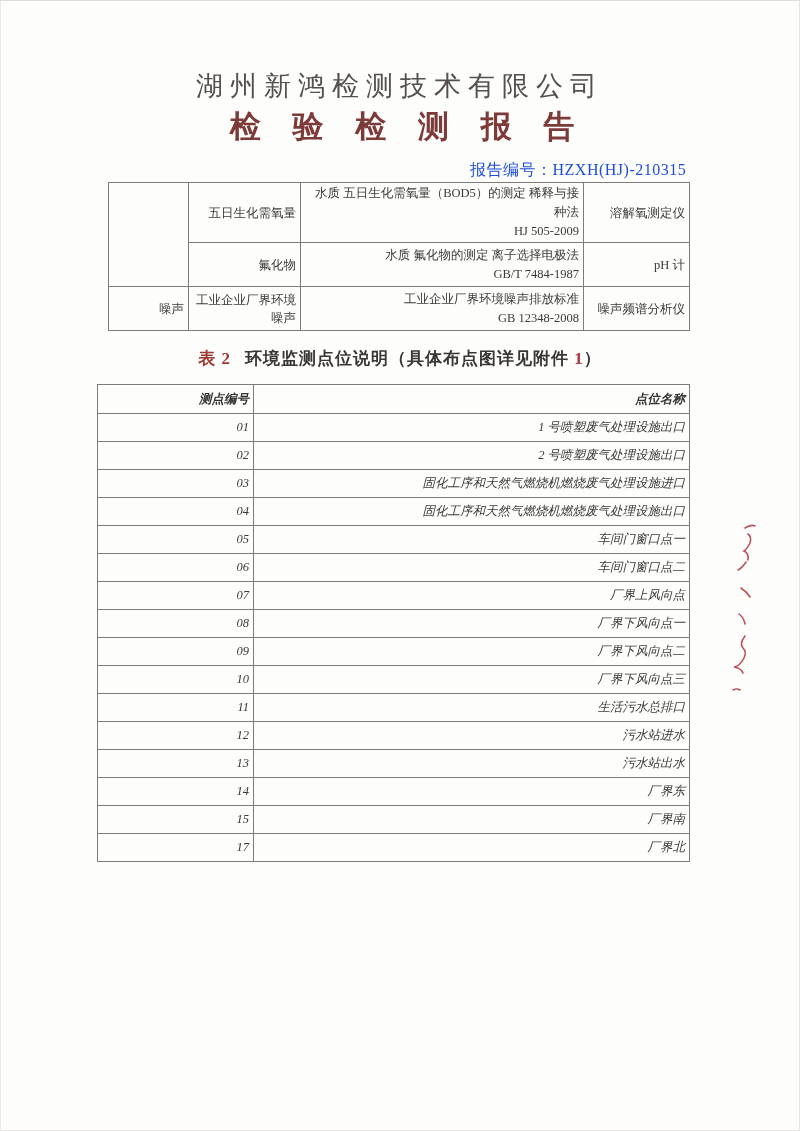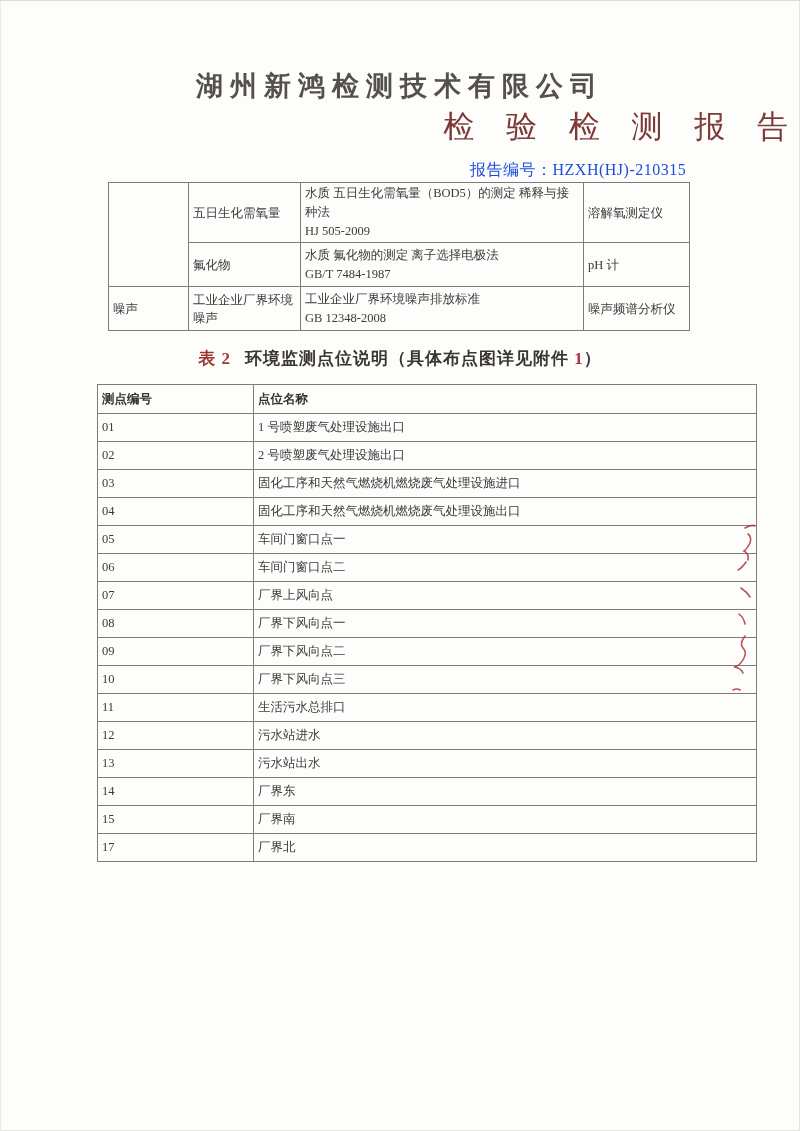--- a/index.html
+++ b/index.html
@@ -13,28 +13,28 @@
     font-family: "Liberation Serif", "DejaVu Serif", serif;
     box-shadow: inset 0 1px 0 #dcdcd8, inset 1px 0 0 #eceae6, inset -1px 0 0 #e6e4e0, inset 0 -1px 0 #e6e4e0;
   }
   .company-name {
     position: absolute;
     top: 68px; left: 0; right: 0;
     text-align: center;
     font-size: 27px;
     color: #55504d;
     letter-spacing: 7px;
-    font-weight: 700;
+    font-weight: 400;
   }
   .report-title {
     position: absolute;
     top: 106px; left: 16px; right: 0;
-    text-align: right;
+    text-align: center;
     font-size: 31px;
-    font-weight: normal;
+    font-weight: bold;
     color: #7c3b38;
     letter-spacing: 12px;
   }
   .report-no {
     position: absolute;
     top: 160px; left: 470px;
     font-size: 16px;
     color: #1d4ed8;
     letter-spacing: 0.5px;
   }
@@ -43,28 +43,28 @@
     position: absolute;
     top: 347px; left: 0; right: 0;
     text-align: center;
     font-size: 17px;
     font-weight: bold;
     color: #3a3633;
     letter-spacing: 1px;
   }
   .table2-title .red-prefix { color: #9c3a32; margin-right: 14px; }
   .table2-title .red-num { color: #b03540; }
-  .table2-wrap { position: absolute; left: 97px; top: 384px; width: 660px; }
+  .table2-wrap { position: absolute; left: 97px; top: 384px; width: 593px; font-style: italic; }
   table { border-collapse: collapse; width: 100%; table-layout: fixed; }
   td, th {
     border: 1px solid #7f7c78;
     font-size: 12.5px;
     font-weight: normal;
     color: #3b3a38;
-    text-align: left;
+    text-align: right;
     vertical-align: middle;
     padding: 1px 4px;
     overflow: hidden;
   }
   .table1-wrap td { height: 41px; line-height: 18px; }
   .table2-wrap th { height: 26px; font-weight: bold; color: #343330; }
   .table2-wrap td { height: 25px; }
   .method-line { line-height: 19px; }
   .footer {
     position: absolute;

